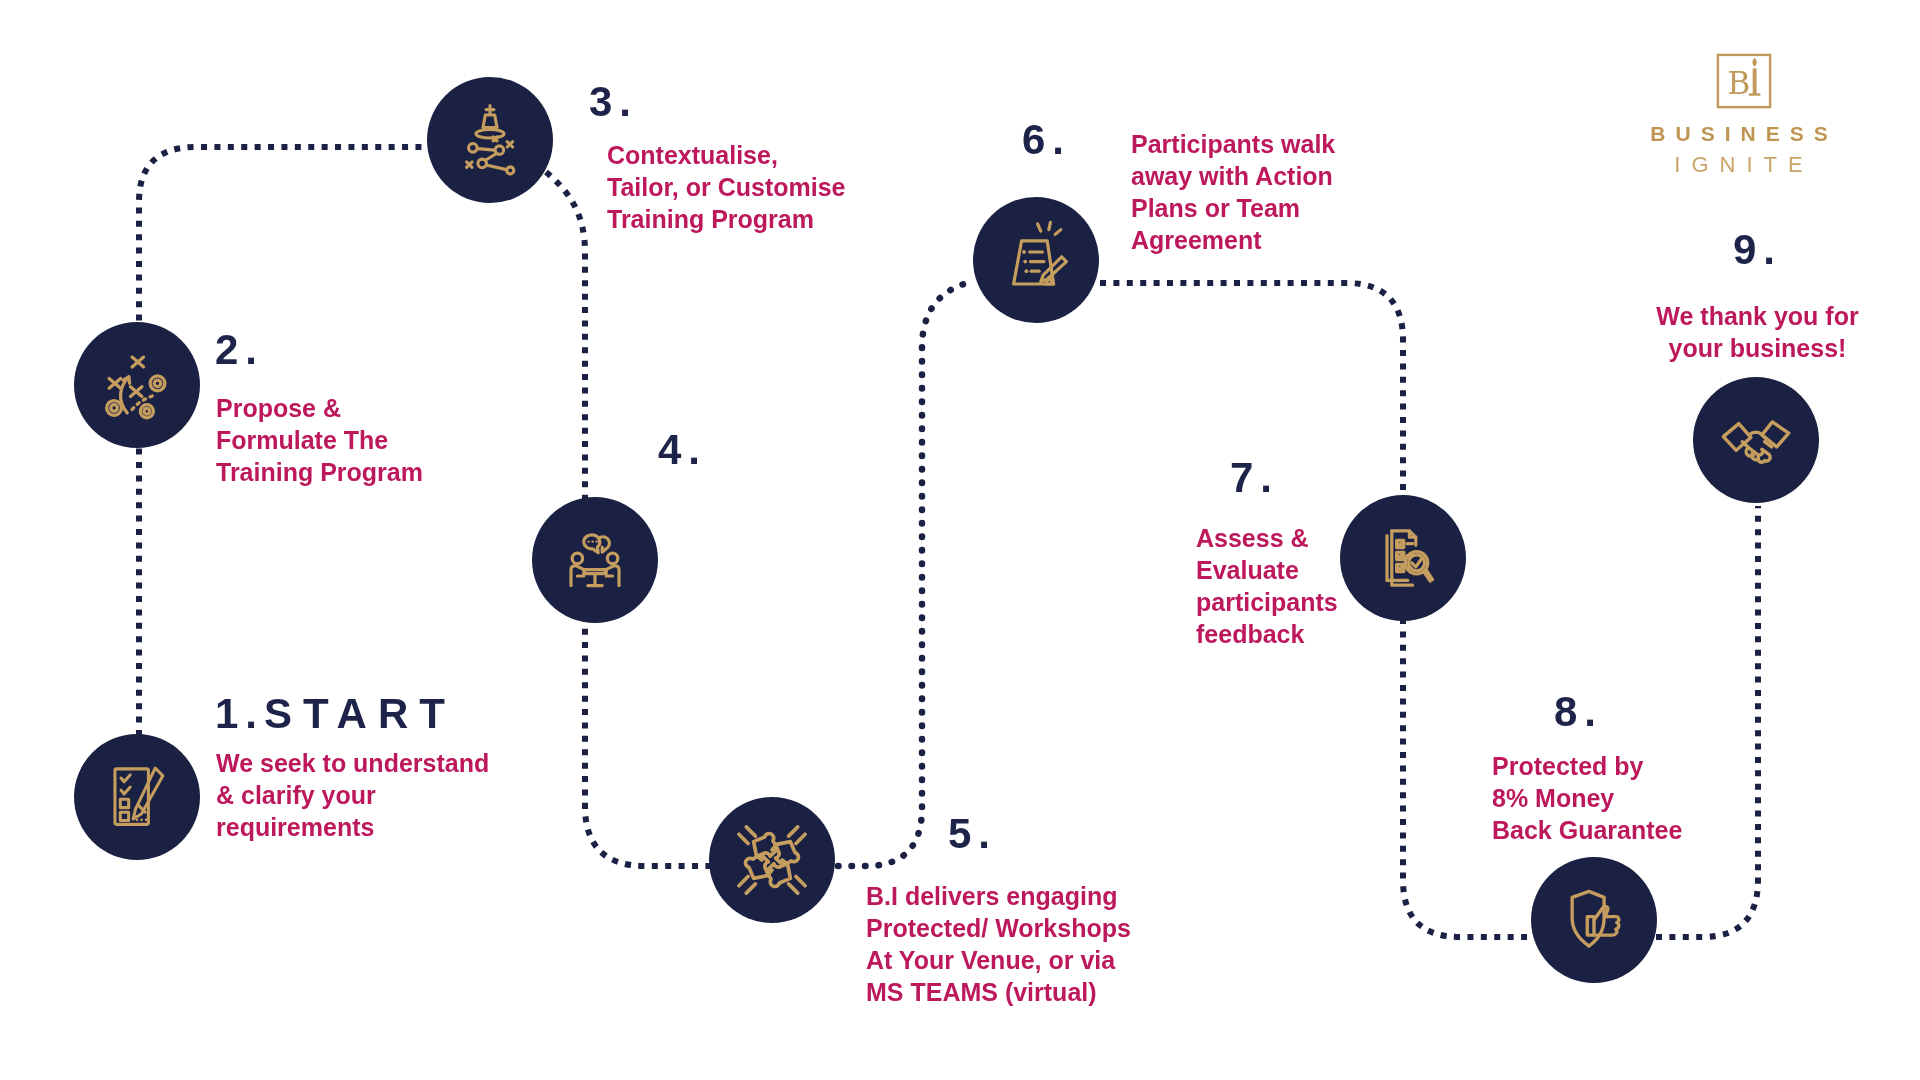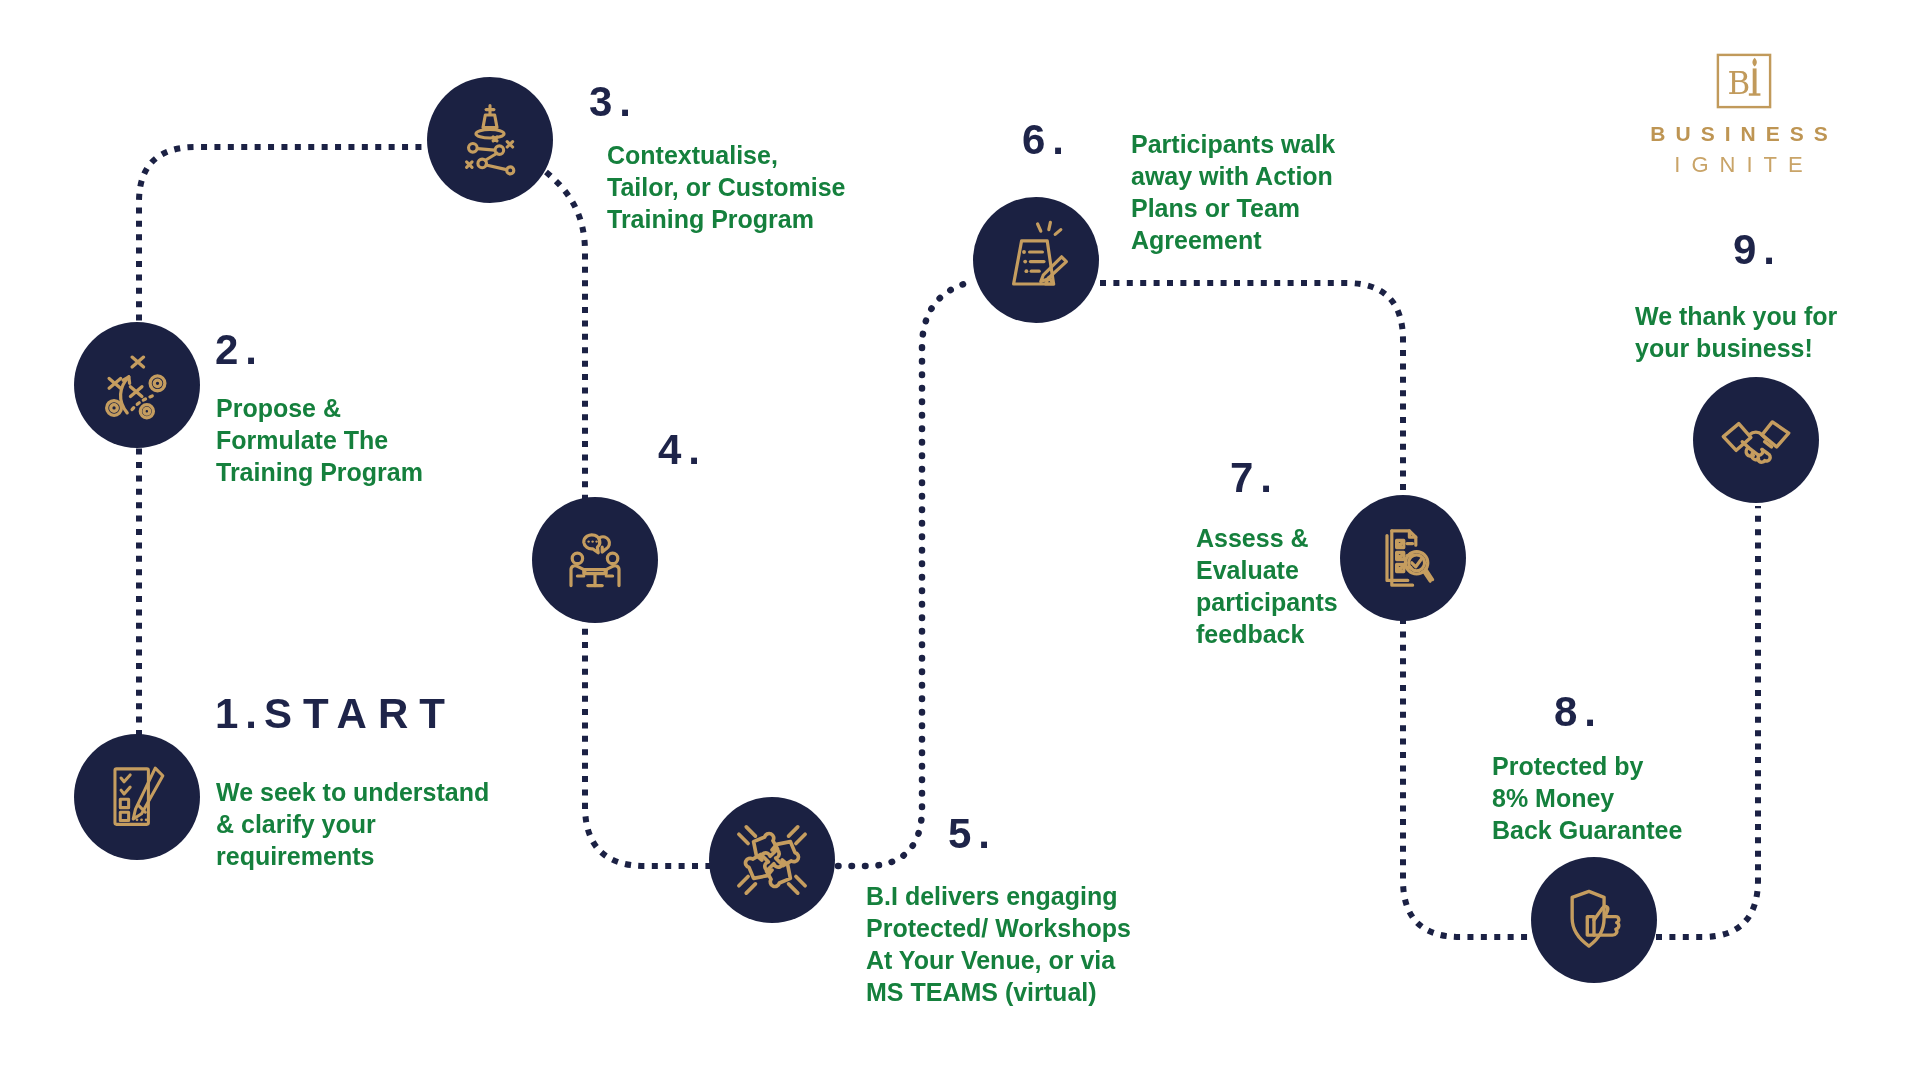--- a/index.html
+++ b/index.html
@@ -8,35 +8,35 @@
   
   #path-layer{position:absolute;left:0;top:0;width:1920px;height:1080px;}
   
   .circle{position:absolute;width:126px;height:126px;border-radius:50%;
           background:#1B2142;display:flex;align-items:center;justify-content:center;}
   .circle svg{stroke:#C59D5F;fill:none;stroke-width:4;stroke-linecap:round;stroke-linejoin:round;}
   
   .num{position:absolute;font-size:42px;font-weight:700;letter-spacing:7px;color:#1E2449;white-space:nowrap;}
   .start-title{letter-spacing:11px;margin-top:33px;}
   .desc{position:absolute;font-size:25px;font-weight:700;line-height:1.28;
-        white-space:pre-line;color:#15803d;}
+        white-space:pre-line;color:#be185d;}
   
   .c1{left:74px;top:734px}.c2{left:74px;top:322px}.c3{left:427px;top:77px}
   .c4{left:532px;top:497px}.c5{left:709px;top:797px}.c6{left:973px;top:197px}
   .c7{left:1340px;top:495px}.c8{left:1531px;top:857px}.c9{left:1693px;top:377px}
   
   .n1{left:215px;top:690px}.n2{left:215px;top:326px}.n3{left:589px;top:78px}
   .n4{left:658px;top:426px}.n5{left:948px;top:810px}.n6{left:1022px;top:116px}
   .n7{left:1230px;top:454px}.n8{left:1554px;top:688px}
   .n9{left:1635px;top:226px;width:245px;text-align:center;}
   
-  .d1{left:216px;top:776px}.d2{left:216px;top:392px}.d3{left:607px;top:139px}
+  .d1{left:216px;top:747px}.d2{left:216px;top:392px}.d3{left:607px;top:139px}
   .d4{left:668px;top:515px}.d5{left:866px;top:880px}.d6{left:1131px;top:128px}
   .d7{left:1196px;top:522px}.d8{left:1492px;top:750px}
-  .d9{left:1635px;top:300px;width:245px;}
+  .d9{left:1635px;top:300px;width:245px;text-align:center;}
   
   #logo{position:absolute;left:1594px;top:52px;width:300px;text-align:center;}
   #logo-mark{display:block;margin:0 auto;}
   #logo-title{font-size:21px;font-weight:700;letter-spacing:10px;color:#BE9553;margin-top:12px;}
   #logo-subtitle{font-size:22px;font-weight:400;letter-spacing:11px;color:#C9A468;margin-top:6px;}
 </style>
 </head>
 <body>
 
 <div id="canvas">

